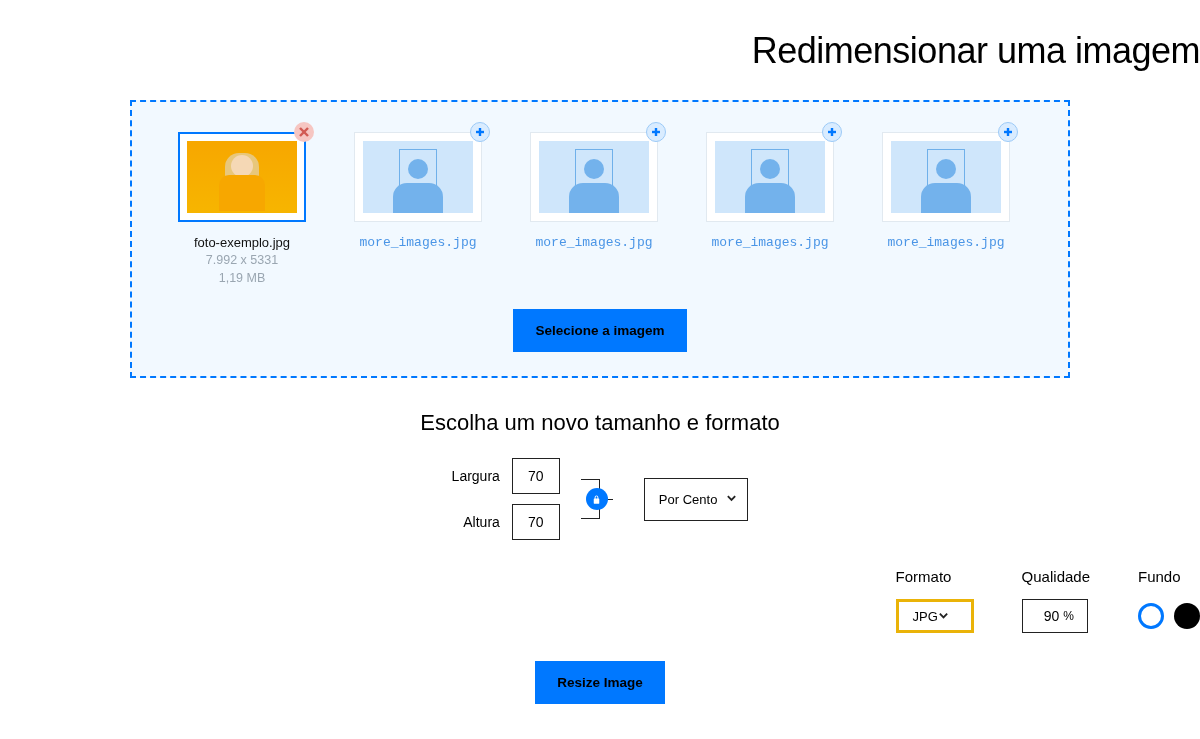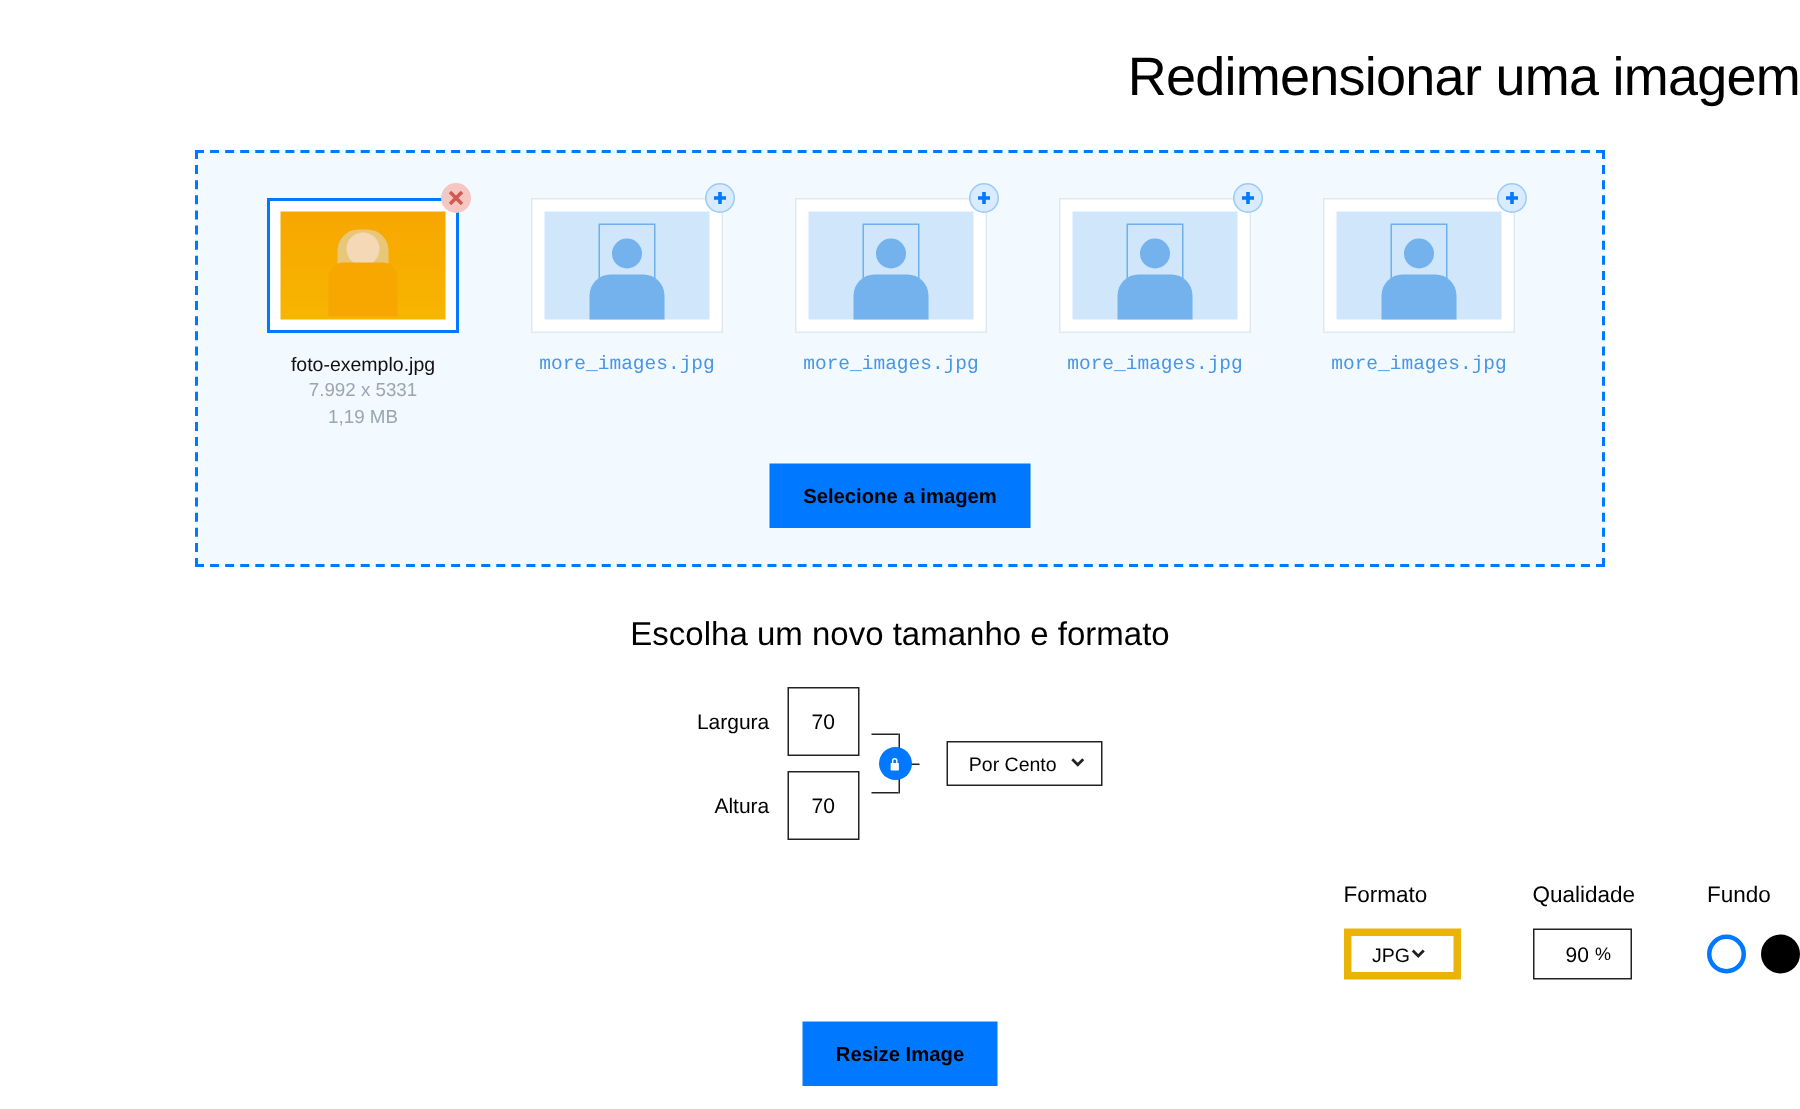--- a/index.html
+++ b/index.html
@@ -160,35 +160,35 @@
   .section-title {
     text-align: center;
     font-size: 22px;
     font-weight: 500;
     margin: 32px 0 22px;
   }
   .size-controls {
     display: flex;
     align-items: center;
     justify-content: center;
-    gap: 4px;
+    gap: 17px;
     margin-bottom: 28px;
     position: relative;
   }
   .wh-col {
     display: flex;
     flex-direction: column;
     gap: 10px;
     align-items: flex-end;
   }
   .wh-row { display: flex; align-items: center; gap: 12px; }
   .wh-label { font-size: 14px; }
   .num-input {
     width: 48px;
-    height: 46px;
+    height: 36px;
     border: 1px solid #222;
     text-align: center;
     font-size: 14px;
     padding: 0;
   }
   .link-bracket {
     width: 28px;
     height: 70px;
     position: relative;
     margin-left: 4px;
@@ -212,21 +212,21 @@
     background: #0078ff;
     display: flex;
     align-items: center;
     justify-content: center;
     cursor: pointer;
   }
   .lock-badge svg { width: 11px; height: 11px; fill: #fff; }
   .unit-select {
     margin-left: 18px;
     border: 1px solid #222;
-    height: 30px;
+    height: 43px;
     padding: 0 30px 0 14px;
     font-size: 13px;
     display: flex;
     align-items: center;
     gap: 10px;
     cursor: pointer;
     position: relative;
     background: #fff;
   }
   .unit-select .chev {
@@ -239,21 +239,21 @@
   .opts-row {
     display: flex;
     justify-content: flex-end;
     gap: 48px;
     align-items: flex-start;
     margin-bottom: 28px;
   }
   .opt-col { display: flex; flex-direction: column; gap: 14px; }
   .opt-label { font-size: 15px; font-weight: 500; }
   .format-select {
-    border: 5px solid #eab308;
+    border: 3px solid #eab308;
     height: 34px;
     padding: 0 28px 0 14px;
     font-size: 13px;
     display: flex;
     align-items: center;
     position: relative;
     cursor: pointer;
     width: 78px;
     background: #fff;
   }

